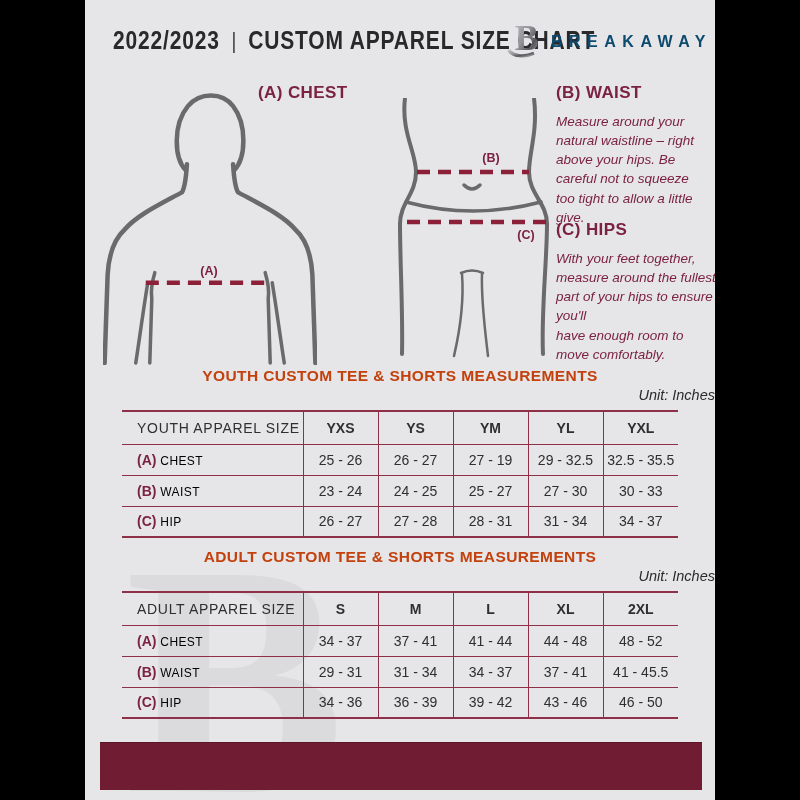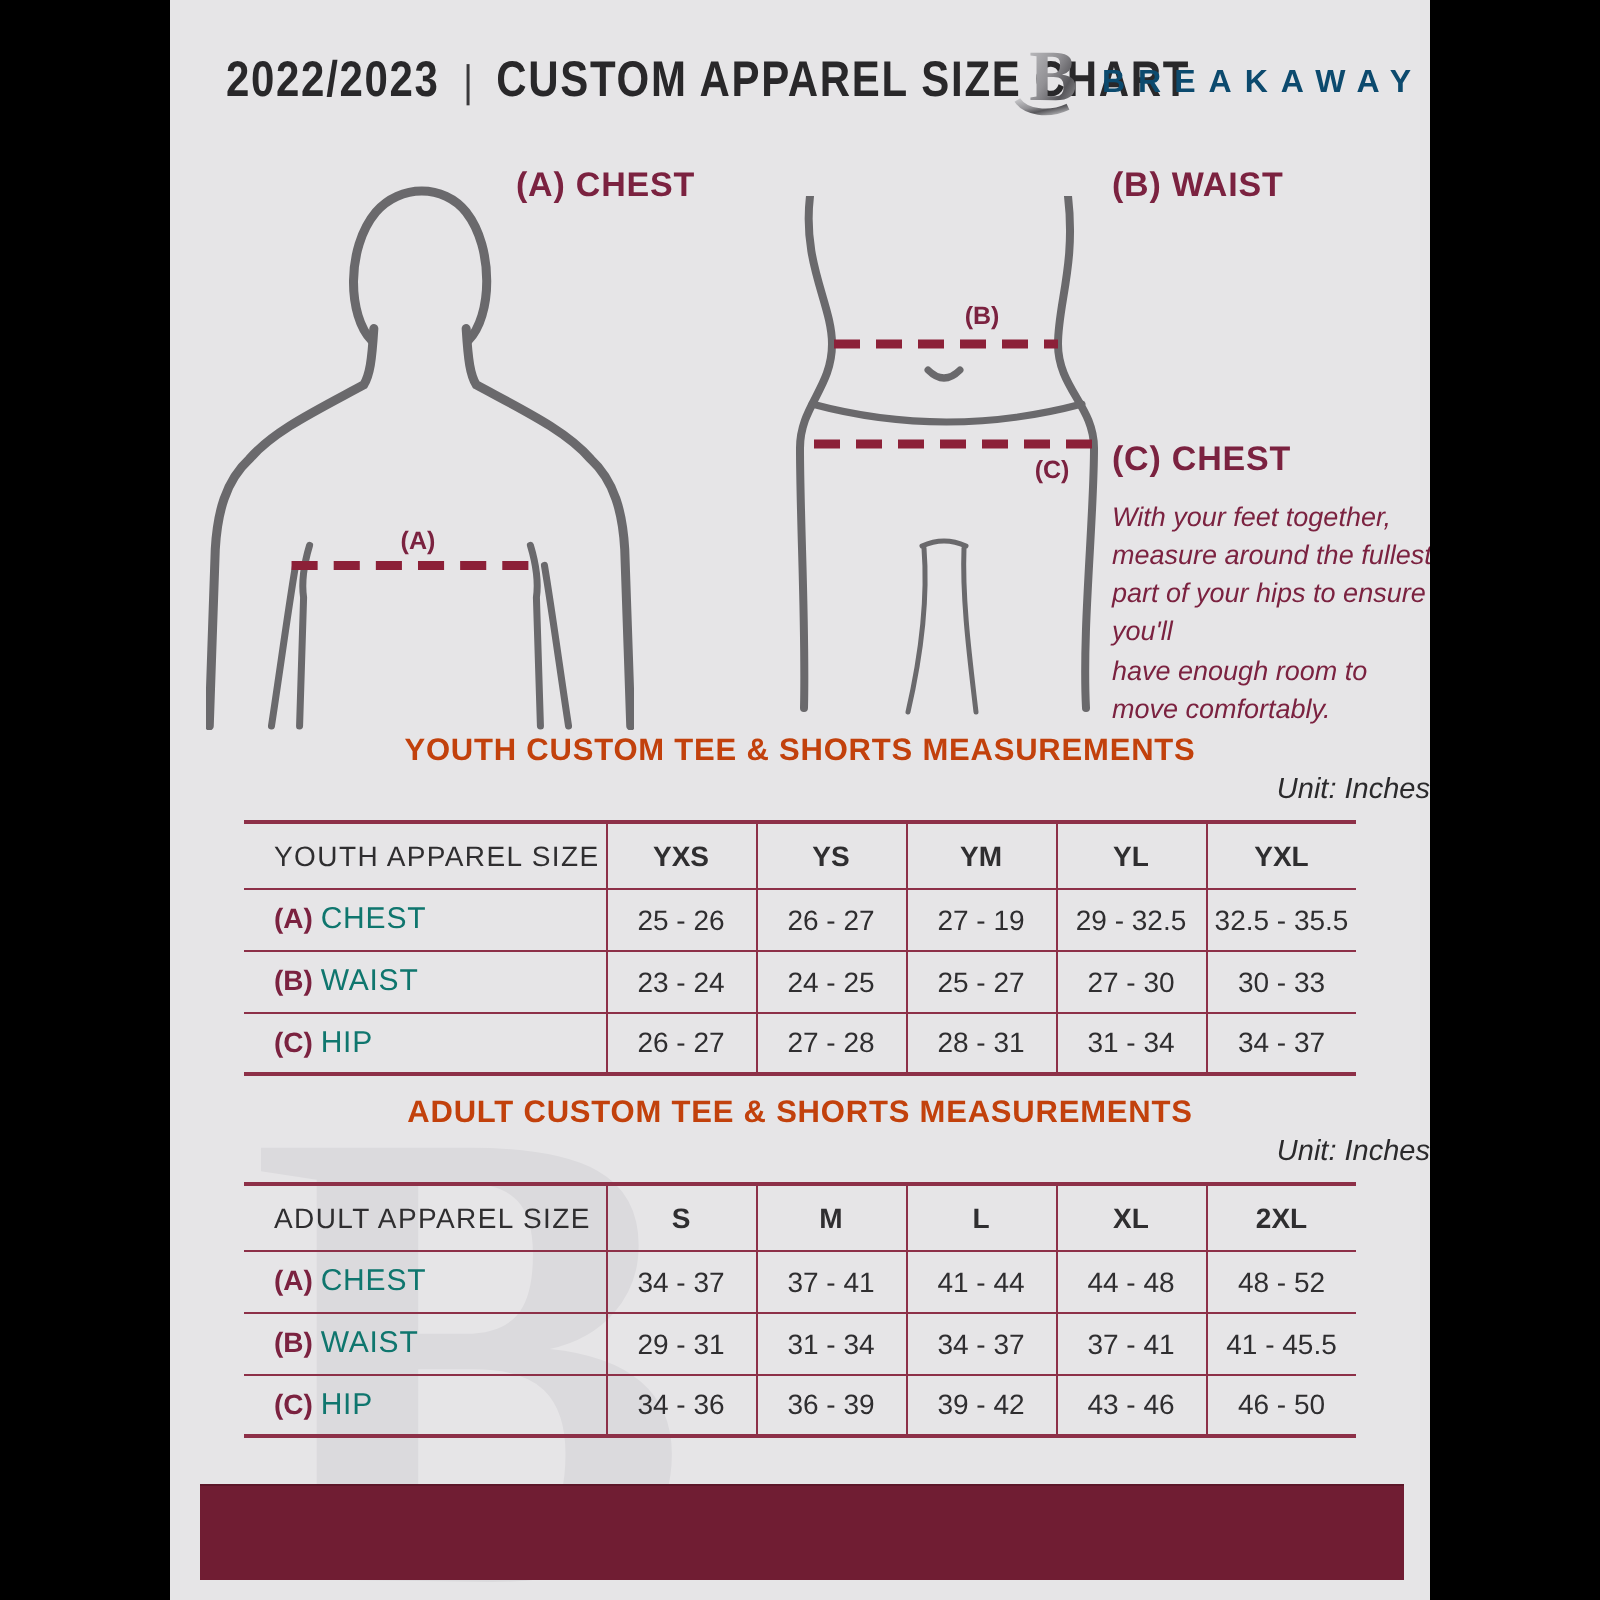--- a/index.html
+++ b/index.html
@@ -44,21 +44,21 @@
   table.size { border-top:2px solid #8d3048; border-bottom:2px solid #8d3048; }
   table.size tr { border-bottom:1.6px solid #8d3048; }
   table.size td + td { border-left:1.6px solid #8d3048; }
   table.size td { text-align:center; vertical-align:middle; color:#2f2e30; font-size:14px; }
   table.size td.lbl { text-align:left; padding-left:15px; }
   table.size tr.hd td { height:33px; }
   table.size tr.dr td { height:31px; }
   td.size-head { font-weight:bold; font-size:15px; color:#232225; }
   td.cat-head  { font-size:14.5px; letter-spacing:0.7px; color:#39383a; }
   .rp { font-weight:bold; color:#7b2240; }
-  .rl { font-size:15px; color:#0f766e; letter-spacing:0.4px; }
+  .rl { font-size:12px; color:#000000; letter-spacing:0.4px; }
 
   #youth-title { top:367px; } #youth-unit { top:387px; } #youth-table { top:410px; }
   #adult-title { top:548px; } #adult-unit { top:568px; } #adult-table { top:591px; }
 
   
   .watermark { position:absolute; left:40px; top:540px; z-index:0;
                font-family:"Liberation Serif", serif; font-weight:bold;
                font-size:330px; line-height:0.85; color:#dbdadd;
                user-select:none; }
   .footer-bar { position:absolute; left:15px; top:742px; width:602px; height:48px;
@@ -126,23 +126,24 @@
       <text x="101" y="64" text-anchor="middle" font-size="12.5" font-weight="bold" fill="#7b2240">(B)</text>
       <path d="M17,124 L156,124" stroke="#8c2038" stroke-width="4.5" stroke-dasharray="13 8" fill="none"></path>
       <text x="136" y="141" text-anchor="middle" font-size="12.5" font-weight="bold" fill="#7b2240">(C)</text>
     </svg>
 
     <div class="guide-block" id="chest-block">
       <h3>(A) CHEST</h3>
     </div>
     <div class="guide-block" id="waist-block">
       <h3>(B) WAIST</h3>
+      <p>Measure around your natural waistline – right above your hips. Be careful not to squeeze too tight to allow a little give.</p>
     </div>
     <div class="guide-block" id="hips-block">
-      <h3>(C) CHEST</h3>
+      <h3>(C) HIPS</h3>
       <p>With your feet together, measure around the fullest part of your hips to ensure you'll
 have enough room to move comfortably.</p>
     </div>
 
     <div class="watermark">B</div>
 
     <div class="tbl-title" id="youth-title">YOUTH CUSTOM TEE &amp; SHORTS MEASUREMENTS</div>
     <div class="tbl-unit" id="youth-unit">Unit: Inches</div>
     <table class="size" id="youth-table">
       <colgroup>

